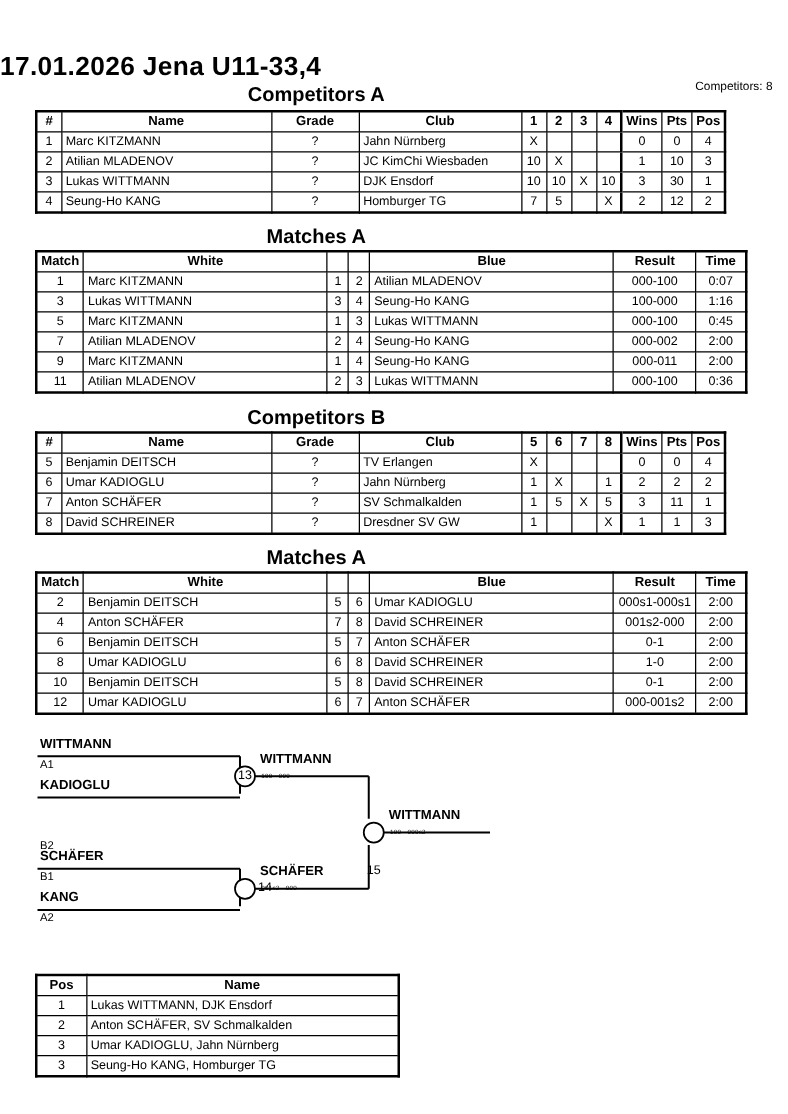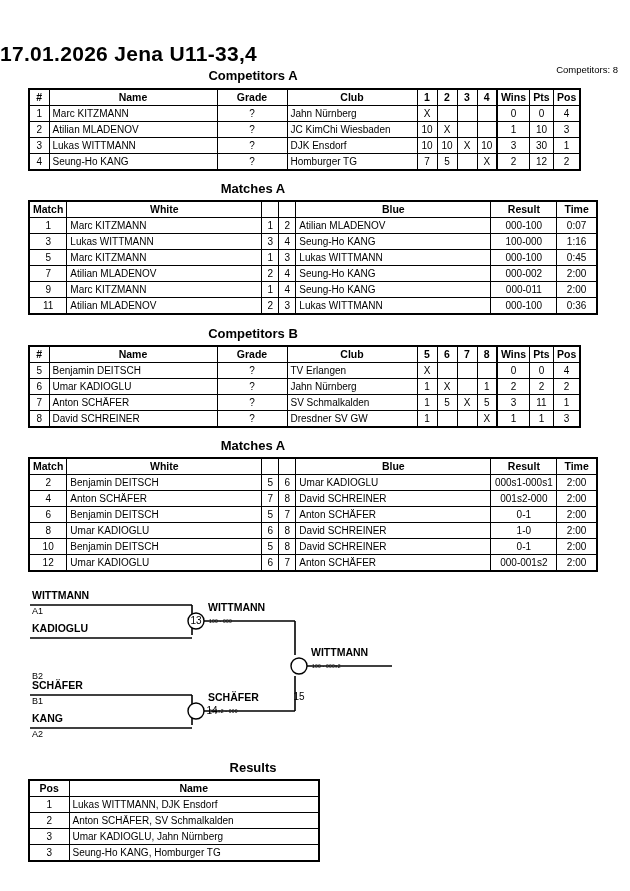--- a/index.html
+++ b/index.html
@@ -27,21 +27,21 @@
     text-align: left;
     font-size: 21px;
     font-weight: bold;
     letter-spacing: 0.3px;
   }
   .section-title {
     position: absolute;
     left: 0;
     width: 506px;
     text-align: center;
-    font-size: 13px;
+    font-size: 16px;
     font-weight: bold;
   }
   .competitors-count {
     position: absolute;
     top: 64px;
     right: 12px;
     font-size: 9.5px;
     text-align: right;
   }
 
@@ -458,21 +458,20 @@
 
     <div class="bk-node-num" style="left:204px; top:125px;">14</div>
     <div class="bk-label" style="left:208px; top:111px;">SCHÄFER</div>
     <div class="bk-score" style="left:209px; top:128px;">001s2 - 000</div>
 
     <div class="bk-node-num" style="left:291px; top:64px;margin-top:47px;">15</div>
     <div class="bk-label" style="left:311px; top:66px;">WITTMANN</div>
     <div class="bk-score" style="left:312px; top:83px;">100 - 000s2</div>
   </div>
 
-  <div class="section-title" style="top:760px;">Results</div>
   <table class="grid outer-frame" style="top:779px; left:28px;">
     <thead>
       <tr>
         <th class="r-pos">Pos</th>
         <th class="r-name">Name</th>
       </tr>
     </thead>
     <tbody>
         <tr>
           <td class="r-pos">1</td>

